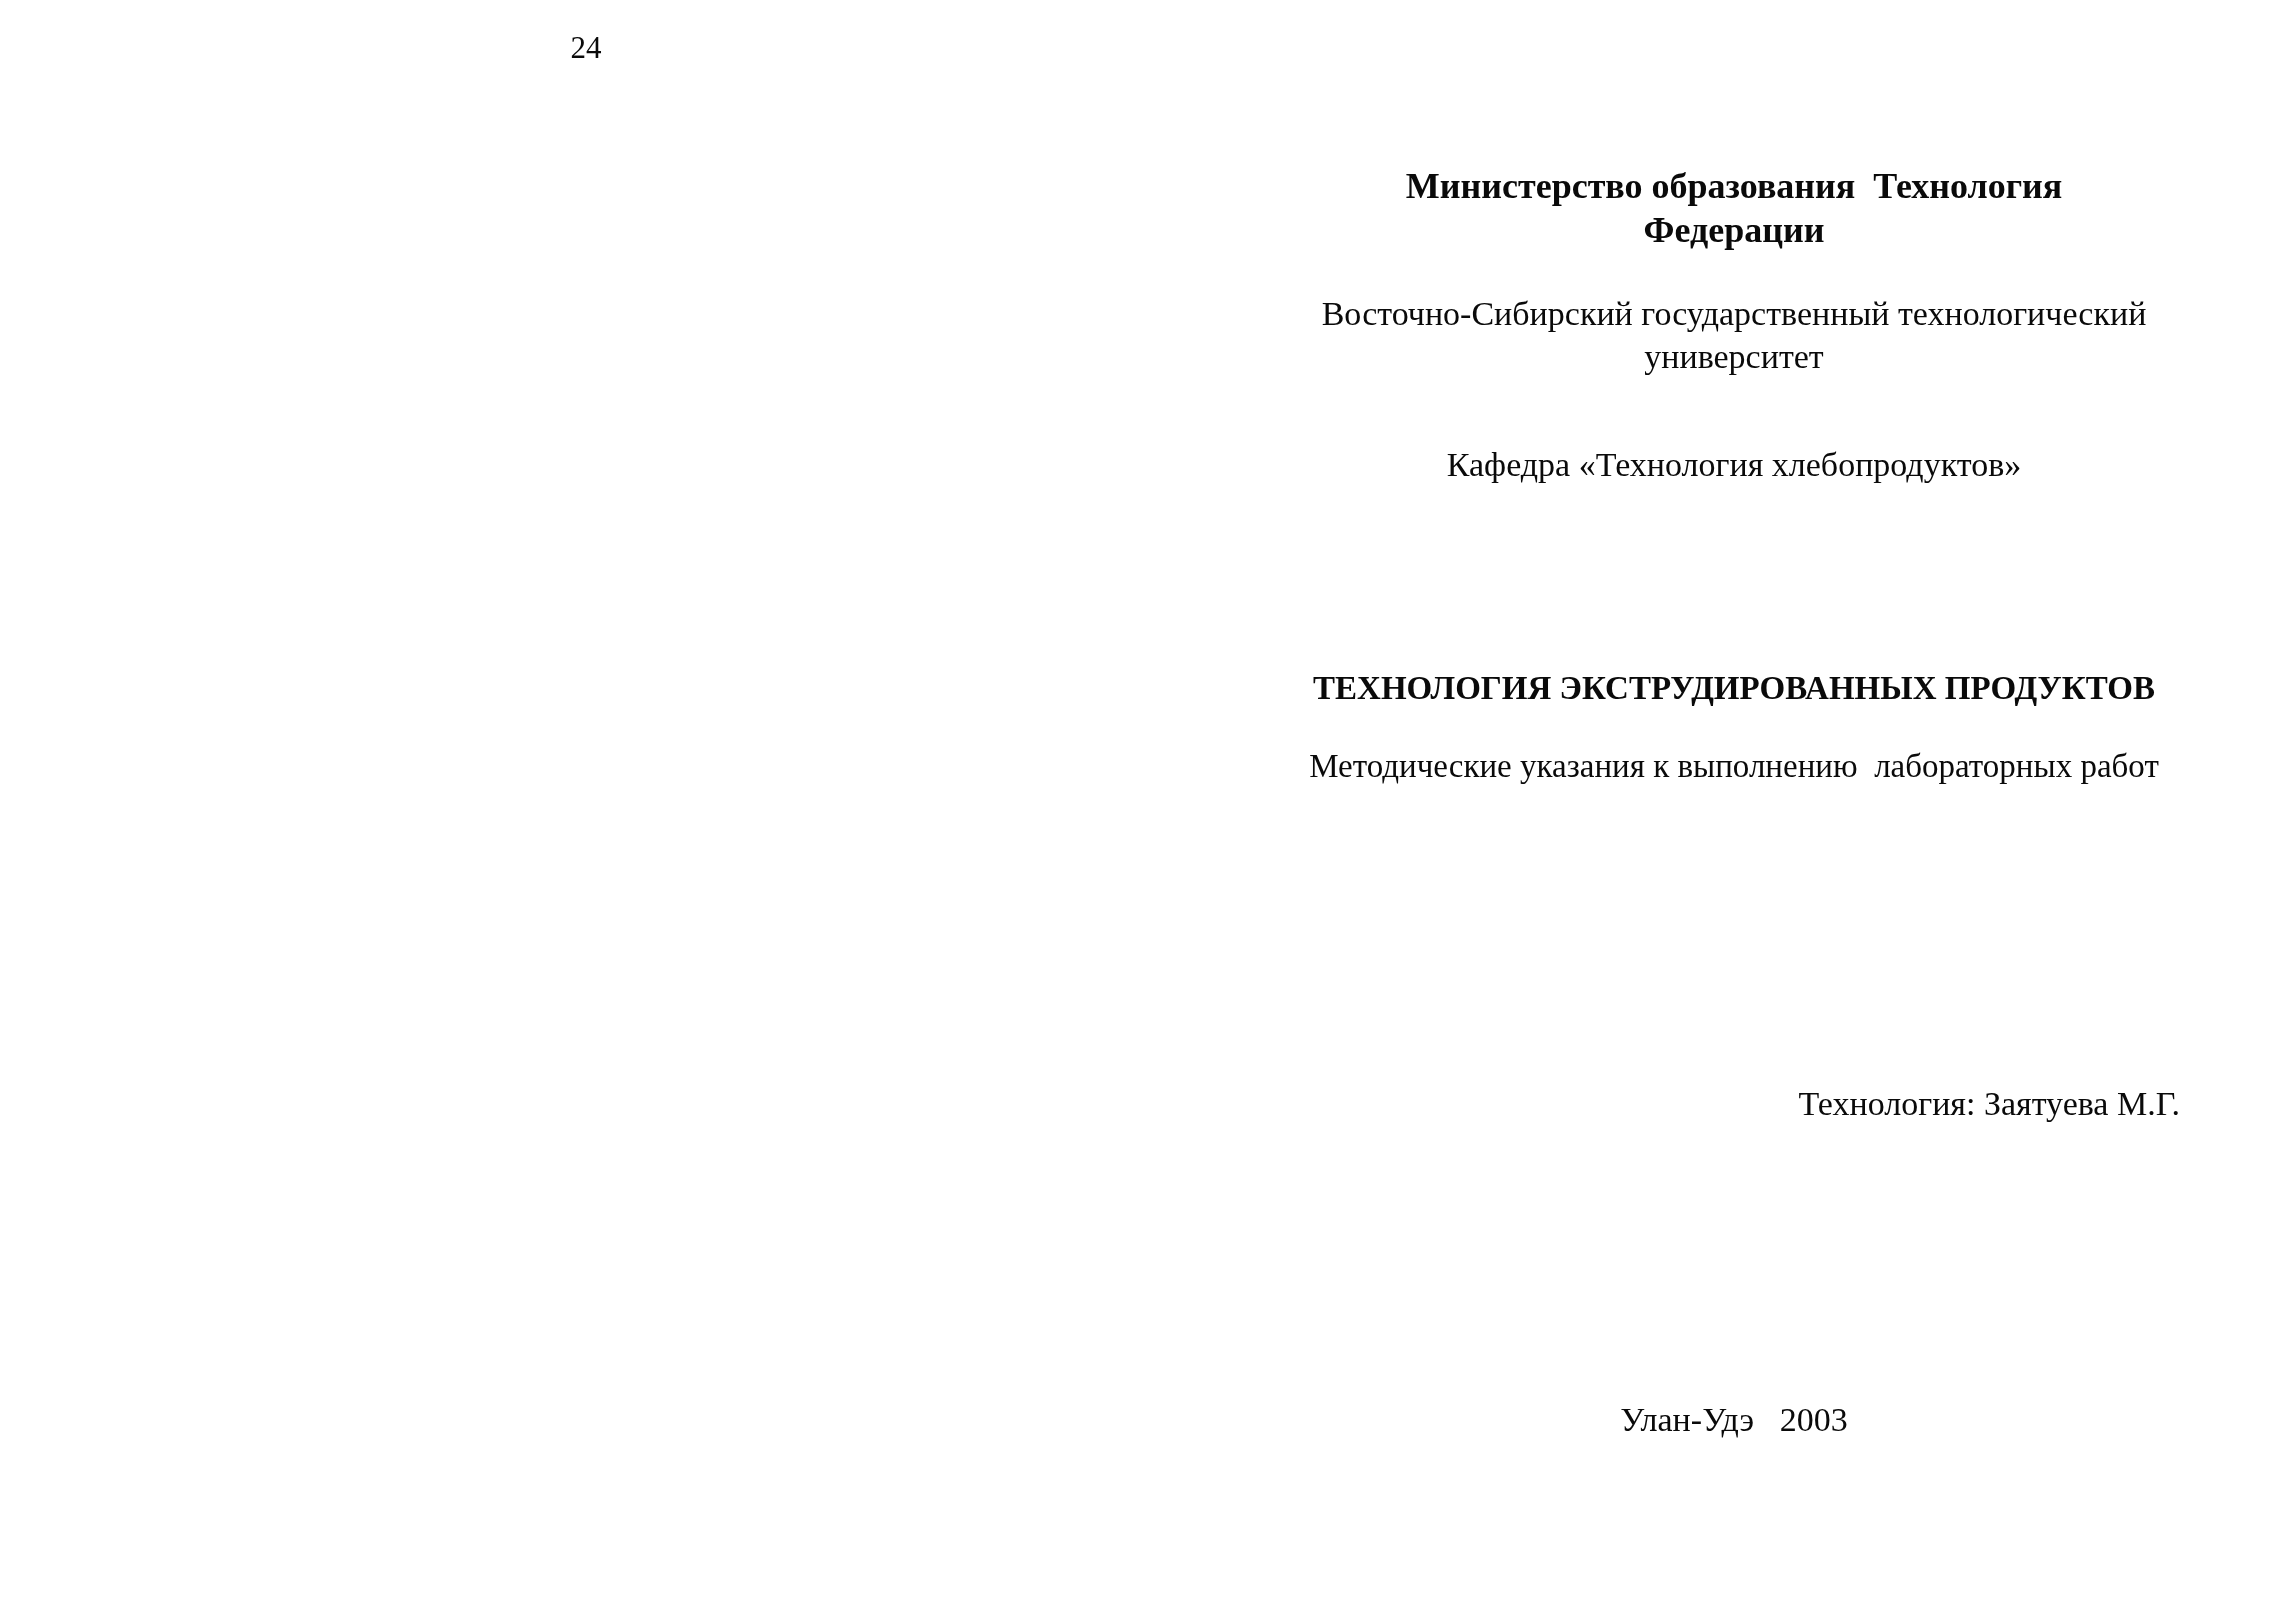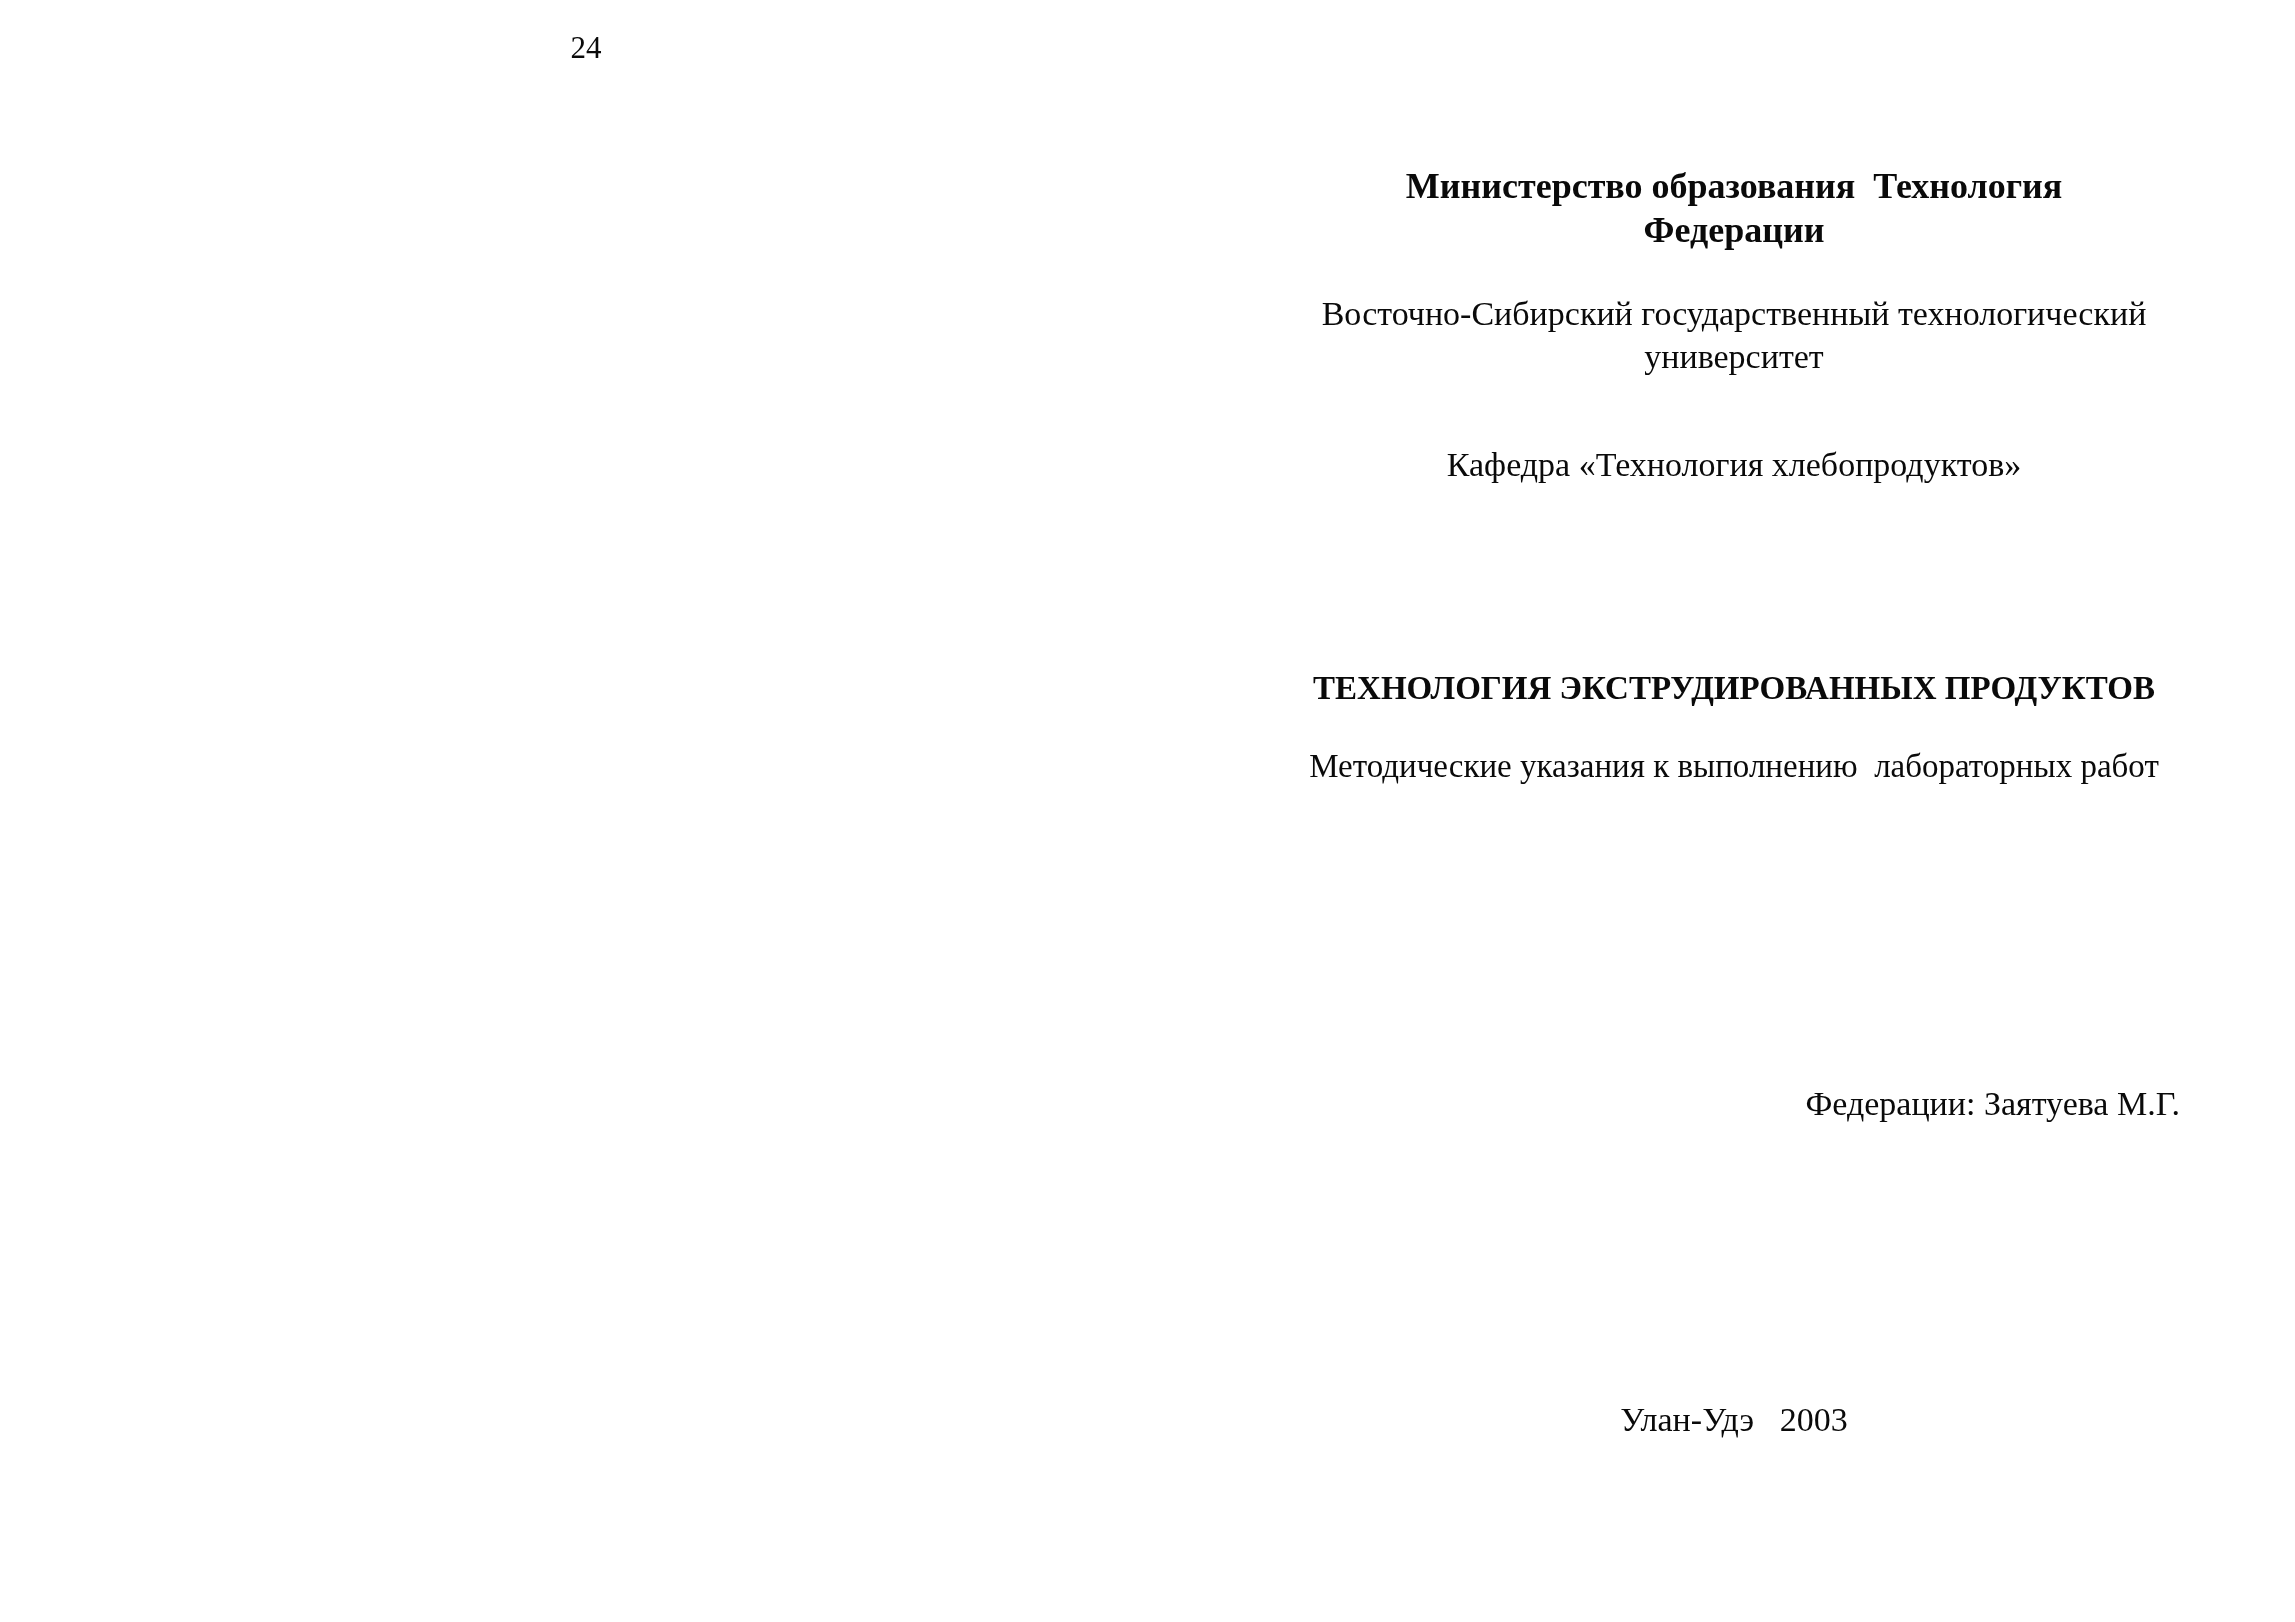--- a/index.html
+++ b/index.html
@@ -105,21 +105,21 @@
 
   <div class="block main-title">
     <div class="line">ТЕХНОЛОГИЯ ЭКСТРУДИРОВАННЫХ ПРОДУКТОВ</div>
   </div>
 
   <div class="block subtitle">
     <div class="line">Методические указания к выполнению  лабораторных работ</div>
   </div>
 
   <div class="block compiler">
-    <div class="line">Федерации: Заятуева М.Г.</div>
+    <div class="line">Технология: Заятуева М.Г.</div>
   </div>
 
   <div class="block city-year">
     <div class="line">Улан-Удэ   2003</div>
   </div>
 
 </div>
 
 
 </body></html>

